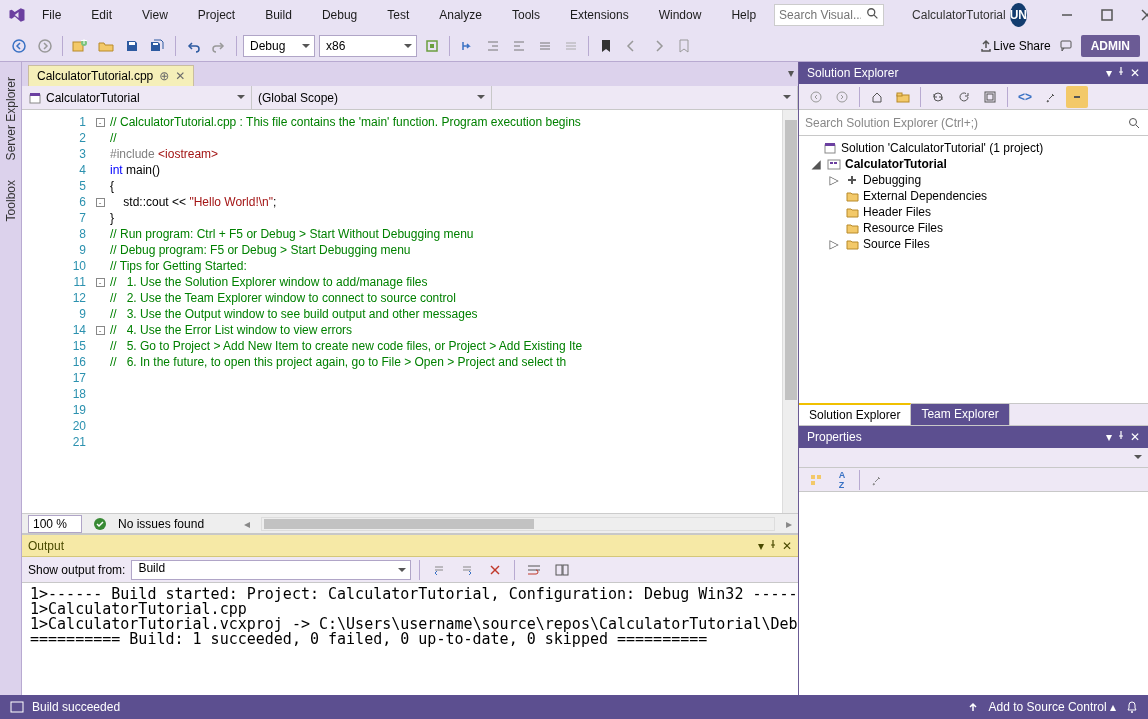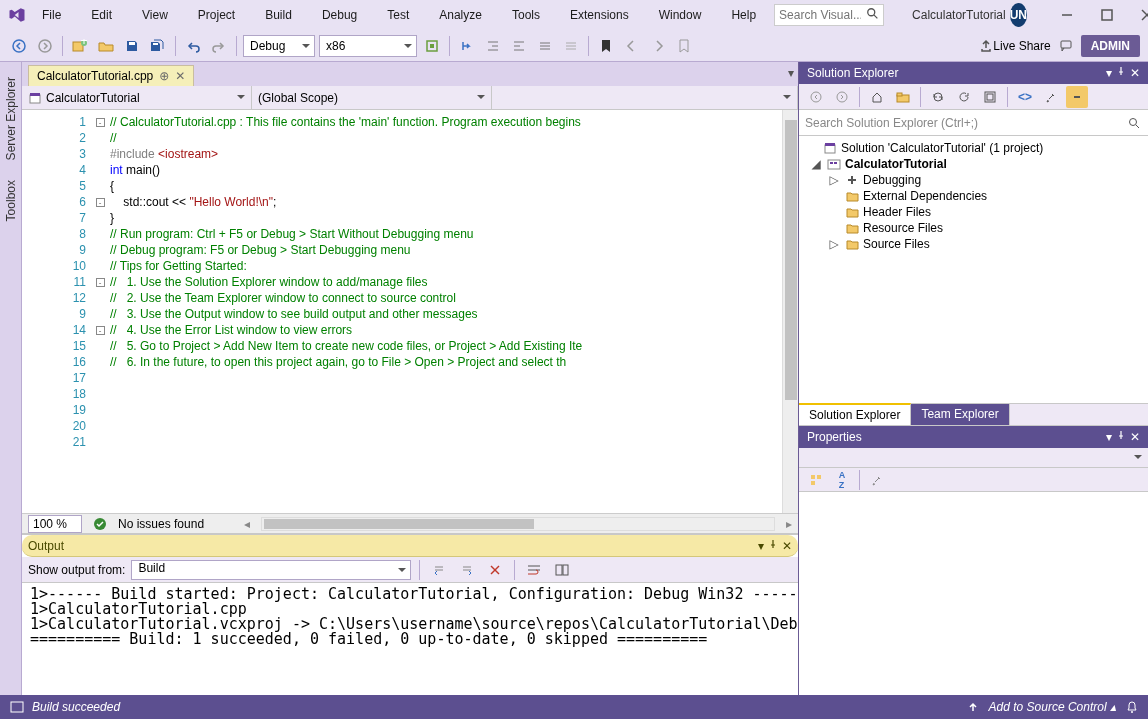--- a/index.html
+++ b/index.html
@@ -48,21 +48,21 @@
 .inc { color:#a31515; }
 .str { color:#a31515; }
 .scroll-v { width:16px; background:#eee; border-left:1px solid #ddd; position:relative; }
 .scroll-v-thumb { position:absolute; left:2px; width:12px; background:#c2c2c2; }
 .status-row { height:20px; border-top:1px solid #ccc; display:flex; align-items:center; padding:0 6px; gap:11px; background:#eee; }
 .zoom { width:54px; height:18px; border:1px solid #b0a5c7; padding:0 4px; }
 .ok-icon { color:#388a34; }
 .scroll-h { flex:1; height:14px; background:#eee; border:1px solid #ddd; position:relative; }
 .scroll-h-thumb { position:absolute; top:1px; height:10px; left:2px; width:270px; background:#c2c2c2; }
 .output-panel { border-top:2px solid #c8c8c8; display:flex; flex-direction:column; }
-.out-header { height:22px; background:#f6e9a6; border-bottom:1px solid #d4c77a; display:flex; align-items:center; padding:0 6px; color:#4a4a00;border-radius:10px; }
+.out-header { height:22px; background:#f6e9a6; border-bottom:1px solid #d4c77a; display:flex; align-items:center; padding:0 6px; color:#4a4a00; }
 .out-header .pin { margin-left:auto; display:flex; gap:4px; }
 .out-tool { height:26px; background:#eee8f5; border-bottom:1px solid #c8c8c8; display:flex; align-items:center; padding:0 6px; gap:6px; }
 .out-sel { width:280px; height:20px; border:1px solid #b0a5c7; background:#fff; padding:0 6px; position:relative; }
 .out-sel::after { content:""; position:absolute; right:4px; top:7px; border:4px solid transparent; border-top-color:#555; }
 .out-body { padding:4px 8px; font-family:Consolas,monospace; font-size:15px; line-height:15px; white-space:pre; background:#fff; height:112px; overflow:hidden; }
 .right-col { width:350px; display:flex; flex-direction:column; border-left:1px solid #6b5b95; }
 .panel-hdr { height:22px; background:#5c4f90; color:#fff; display:flex; align-items:center; padding:0 8px; font-size:12px; }
 .panel-hdr .icons { margin-left:auto; display:flex; gap:4px; }
 .se-tool { height:26px; background:#eee8f5; border-bottom:1px solid #c8c8c8; display:flex; align-items:center; padding:0 6px; gap:4px; }
 .se-search { height:26px; border-bottom:1px solid #c8c8c8; display:flex; align-items:center; padding:0 6px; color:#888; position:relative; }
@@ -74,21 +74,21 @@
 .bold { font-weight:700; }
 .se-tabs { height:22px; background:#eee8f5; display:flex; border-top:1px solid #c8c8c8; }
 .se-tab { padding:3px 10px; border-right:1px solid #c8c8c8; }
 .se-tab.active { background:#fff; border-top:2px solid #f0c000; margin-top:-1px; }
 .se-tab.team { background:#5c4f90; color:#fff; }
 .prop-panel { border-top:1px solid #c8c8c8; display:flex; flex-direction:column; flex:0 0 270px; }
 .prop-drop { height:20px; background:#eee8f5; border-bottom:1px solid #c8c8c8; position:relative; }
 .prop-drop::after { content:""; position:absolute; right:6px; top:7px; border:4px solid transparent; border-top-color:#555; }
 .prop-tool { height:24px; background:#eee8f5; border-bottom:1px solid #c8c8c8; display:flex; align-items:center; padding:0 6px; gap:4px; }
 .prop-body { flex:1; background:#fff; }
-.status-bar { height:24px; background:#5c4f90; color:#fff; display:flex; align-items:center; padding:0 10px; gap:8px;font-style:italic; }
+.status-bar { height:24px; background:#5c4f90; color:#fff; display:flex; align-items:center; padding:0 10px; gap:8px; }
 .status-bar .right { margin-left:auto; display:flex; align-items:center; gap:10px; }
 svg { display:block; }
 .folder-ic { color:#d9a43b; }
 </style>
 </head>
 <body>
 
 <div class="title-bar">
   <span class="vs-logo">
     <svg viewBox="0 0 24 24" width="18" height="18">

